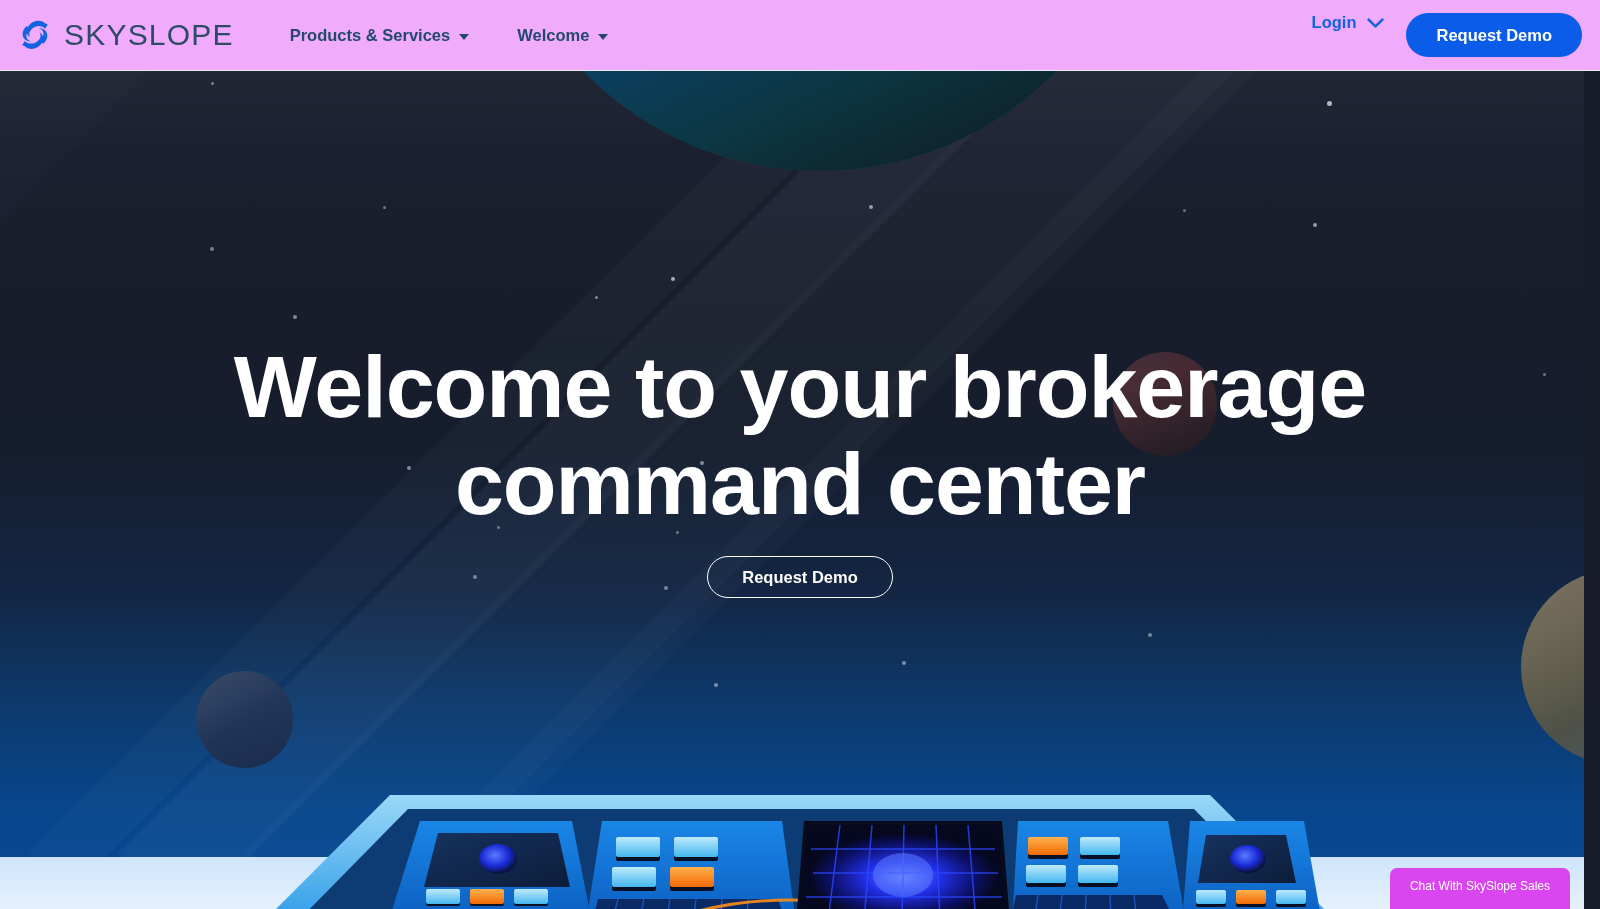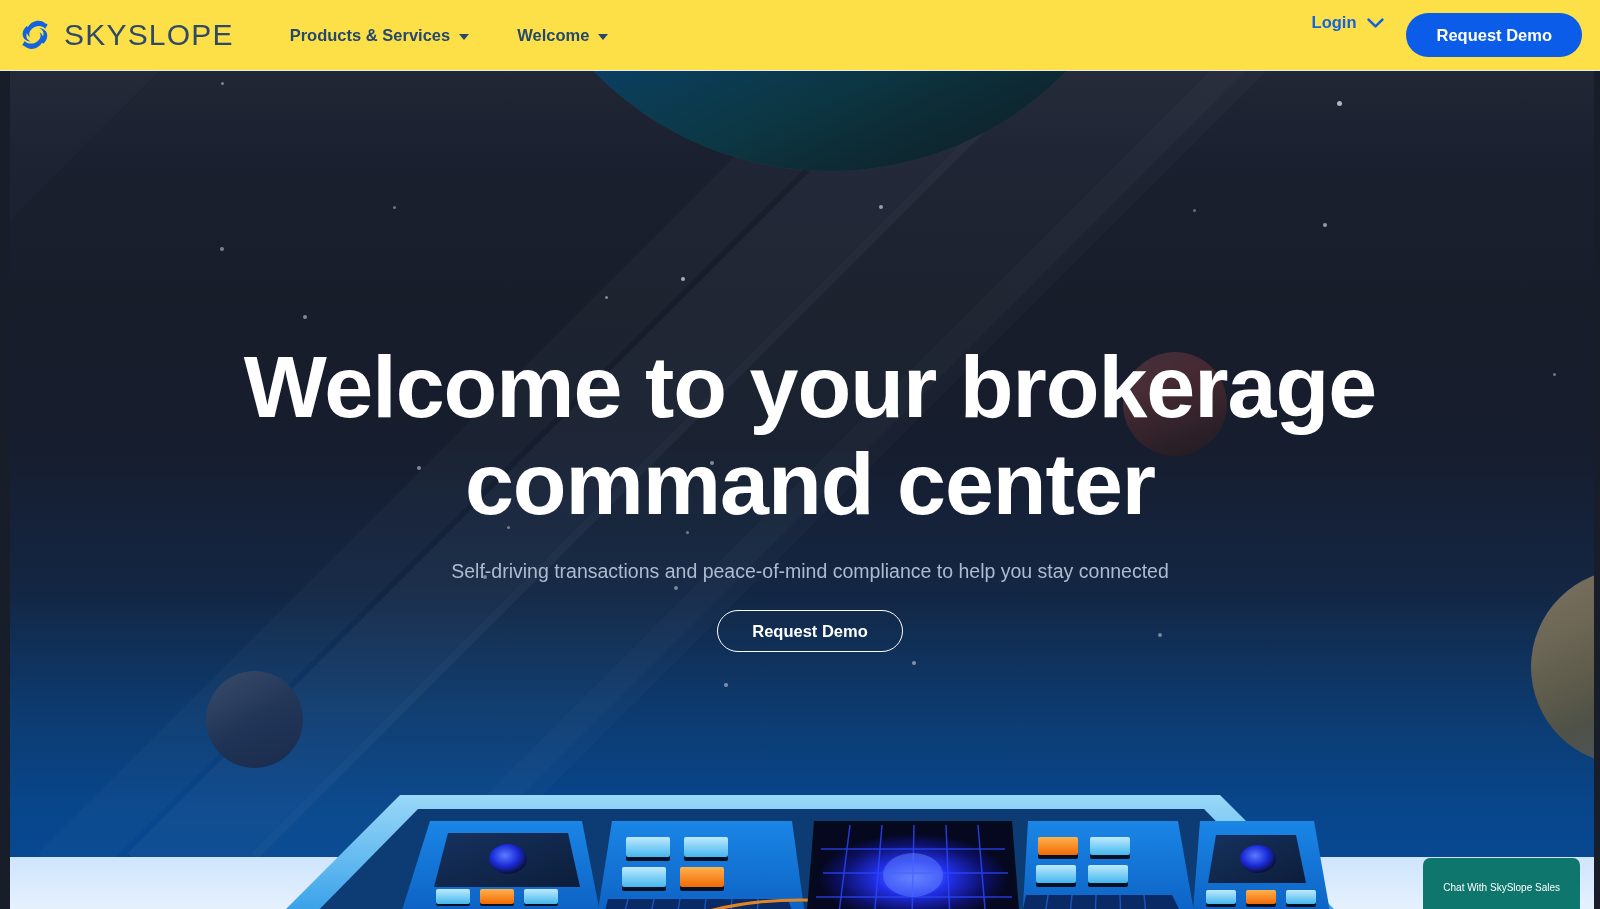--- a/index.html
+++ b/index.html
@@ -6,21 +6,21 @@
   * { margin:0; padding:0; box-sizing:border-box; }
   html, body {
     width:1600px; height:909px; overflow:hidden;
     font-family:"Liberation Sans", sans-serif;
     background:#181d2a;
   }
 
   
   #header {
     position:absolute; top:0; left:0; width:1600px; height:71px;
-    background:#fde047; z-index:60;
+    background:#f0abfc; z-index:60;
     display:flex; align-items:center;
     border-bottom:1px solid #e6ecf3;
   }
   #logo-wrap {
     display:flex; align-items:center; gap:10px;
     margin-left:16px; cursor:pointer;
   }
   #logo-mark { width:38px; height:38px; display:block; }
   #logo-text {
     font-size:30px; letter-spacing:1.2px; color:#2e4a66;
@@ -54,21 +54,21 @@
     background:#0b5ce8; color:#ffffff;
     font-size:16.5px; font-weight:700;
     padding:0 30px; height:44px; line-height:44px;
     border-radius:24px; border:none; cursor:pointer;
     font-family:"Liberation Sans", sans-serif;
     white-space:nowrap;
   }
 
   
   #hero {
-    position:absolute; top:71px; left:10px;
+    position:absolute; top:71px; left:0;
     width:1584px; height:838px; overflow:hidden;
   }
   #hero-bg {
     position:absolute; inset:0;
     background:linear-gradient(180deg,
       #222736 0%,
       #1b2030 10%,
       #181d2a 28%,
       #161d2e 45%,
       #132643 62%,
@@ -179,23 +179,23 @@
     z-index:10;
   }
   #console {
     position:absolute; left:262px; bottom:-14px;
     width:1076px; height:132px; z-index:20;
   }
 
   
   #chat-tab {
     position:absolute; right:14px; bottom:0;
-    background:#0f766e; color:#ffffff;
-    font-size:10px; font-weight:400;
-    padding:24px 20px 16px;
+    background:#d946ef; color:#ffffff;
+    font-size:12px; font-weight:400;
+    padding:11px 20px 16px;
     border-radius:7px 7px 0 0;
     cursor:pointer; z-index:80;
     white-space:nowrap;
   }
 </style>
 </head>
 <body>
 
 <div id="header">
 
@@ -270,21 +270,20 @@
   <div class="star" style="left:497px; top:455px; width:3px;height:3px;opacity:.5;"></div>
   <div class="star" style="left:473px; top:504px; width:4px;height:4px;opacity:.55;"></div>
   <div class="star" style="left:664px; top:515px; width:4px;height:4px;opacity:.55;"></div>
   <div class="star" style="left:676px; top:460px; width:3px;height:3px;opacity:.5;"></div>
   <div class="star" style="left:902px; top:590px; width:4px;height:4px;opacity:.6;"></div>
   <div class="star" style="left:1148px;top:562px; width:4px;height:4px;opacity:.55;"></div>
   <div class="star" style="left:714px; top:612px; width:4px;height:4px;opacity:.6;"></div>
 
   <div id="hero-copy">
     <h1 id="headline">Welcome to your brokerage command center</h1>
-    <p id="subhead">Self-driving transactions and peace-of-mind compliance to help you stay connected</p>
     <div>
       <button id="hero-cta">Request Demo</button>
     </div>
   </div>
 
   <div id="console-wrap">
     <div id="light-band"></div>
 
     <svg id="console" viewBox="0 0 1076 132" preserveAspectRatio="none">
       <defs>

